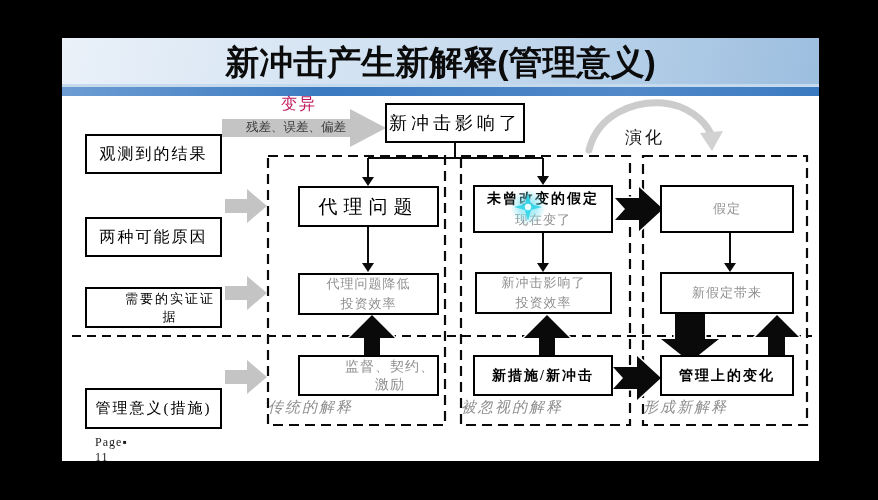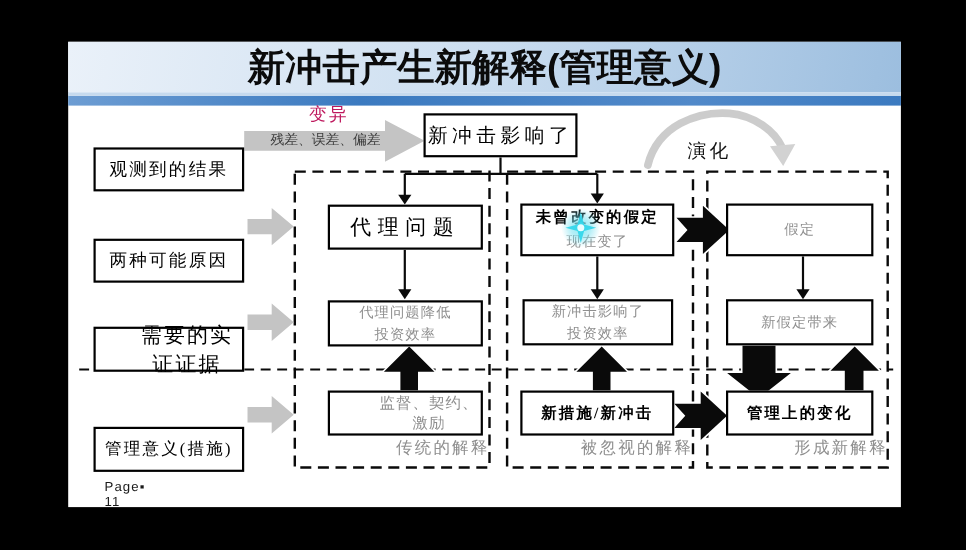--- a/index.html
+++ b/index.html
@@ -15,30 +15,30 @@
     border-top:3px solid #c6daee;box-sizing:border-box;
     background:linear-gradient(90deg,#6d9dd3,var(--accent-stripe) 35%,#5189c9 75%,#3b7ac0);}
 
   .box{position:absolute;background:#fff;border:2px solid #000;box-sizing:border-box;
     display:flex;flex-direction:column;align-items:center;justify-content:center;
     font-family:"Liberation Serif","DejaVu Serif",serif;color:#000;text-align:center;}
   .leftbox{left:23px;width:137px;height:40px;font-size:16px;letter-spacing:2px;margin-top:31px;}
   .b1{font-weight:bold;font-size:14px;letter-spacing:2px;}
   .b2{font-size:13px;letter-spacing:1px;color:var(--gray-text);}
   .two-line{line-height:1.55;}
-  .footer-lbl{position:absolute;top:360px;text-align:right;font-size:15px;letter-spacing:2px;
-    color:var(--gray-text);font-family:"Liberation Serif","DejaVu Serif",serif;}
+  .footer-lbl{position:absolute;top:360px;text-align:left;font-size:15px;letter-spacing:2px;
+    color:var(--gray-text);font-family:"Liberation Serif","DejaVu Serif",serif;font-style:italic;}
   .small-note{position:absolute;font-family:"Liberation Serif","DejaVu Serif",serif;}
 
   .overlay{position:absolute;left:0;top:0;z-index:1;}
   .boxlayer{position:absolute;left:0;top:0;width:0;height:0;z-index:2;}
   .cursor-fx{position:absolute;left:448px;top:151px;width:36px;height:36px;z-index:6;
     background:radial-gradient(circle,rgba(140,235,245,.95) 0%,rgba(120,225,240,.55) 35%,rgba(120,225,240,0) 70%);}
   .pagenum{position:absolute;left:33px;top:397px;font-size:12px;color:#1a1a1a;
-    font-family:Liberation Sans, sans-serif;letter-spacing:1px;}
+    font-family:Liberation Serif, serif;letter-spacing:1px;}
 </style>
 </head>
 <body>
 
 <div class="stage">
   <div class="slide">
 
     <div class="title-band">
       <h1>新冲击产生新解释(管理意义)</h1>
     </div>
@@ -83,21 +83,21 @@
     </svg>
 
     <div class="boxlayer">
 
       <div class="box leftbox" style="top:65px;">
         <span>观测到的结果</span>
       </div>
       <div class="box leftbox" style="top:148px;">
         <span>两种可能原因</span>
       </div>
-      <div class="box leftbox" style="top:228px;height:41px;font-size:19px;padding-left:33px;">
+      <div class="box leftbox" style="top:218px;height:41px;font-size:13px;padding-left:33px;">
         <span>需要的实证证据</span>
       </div>
       <div class="box leftbox" style="top:319px;height:41px;font-size:15px;">
         <span>管理意义(措施)</span>
       </div>
 
       <div class="small-note" style="left:203px;top:56px;width:52px;text-align:right;font-size:16px;letter-spacing:2px;color:#be185d;">
         <span>变异</span>
       </div>
       <div class="small-note" style="left:162px;top:81px;width:144px;text-align:center;font-size:12.5px;letter-spacing:0px;color:#3c3c3c;">

